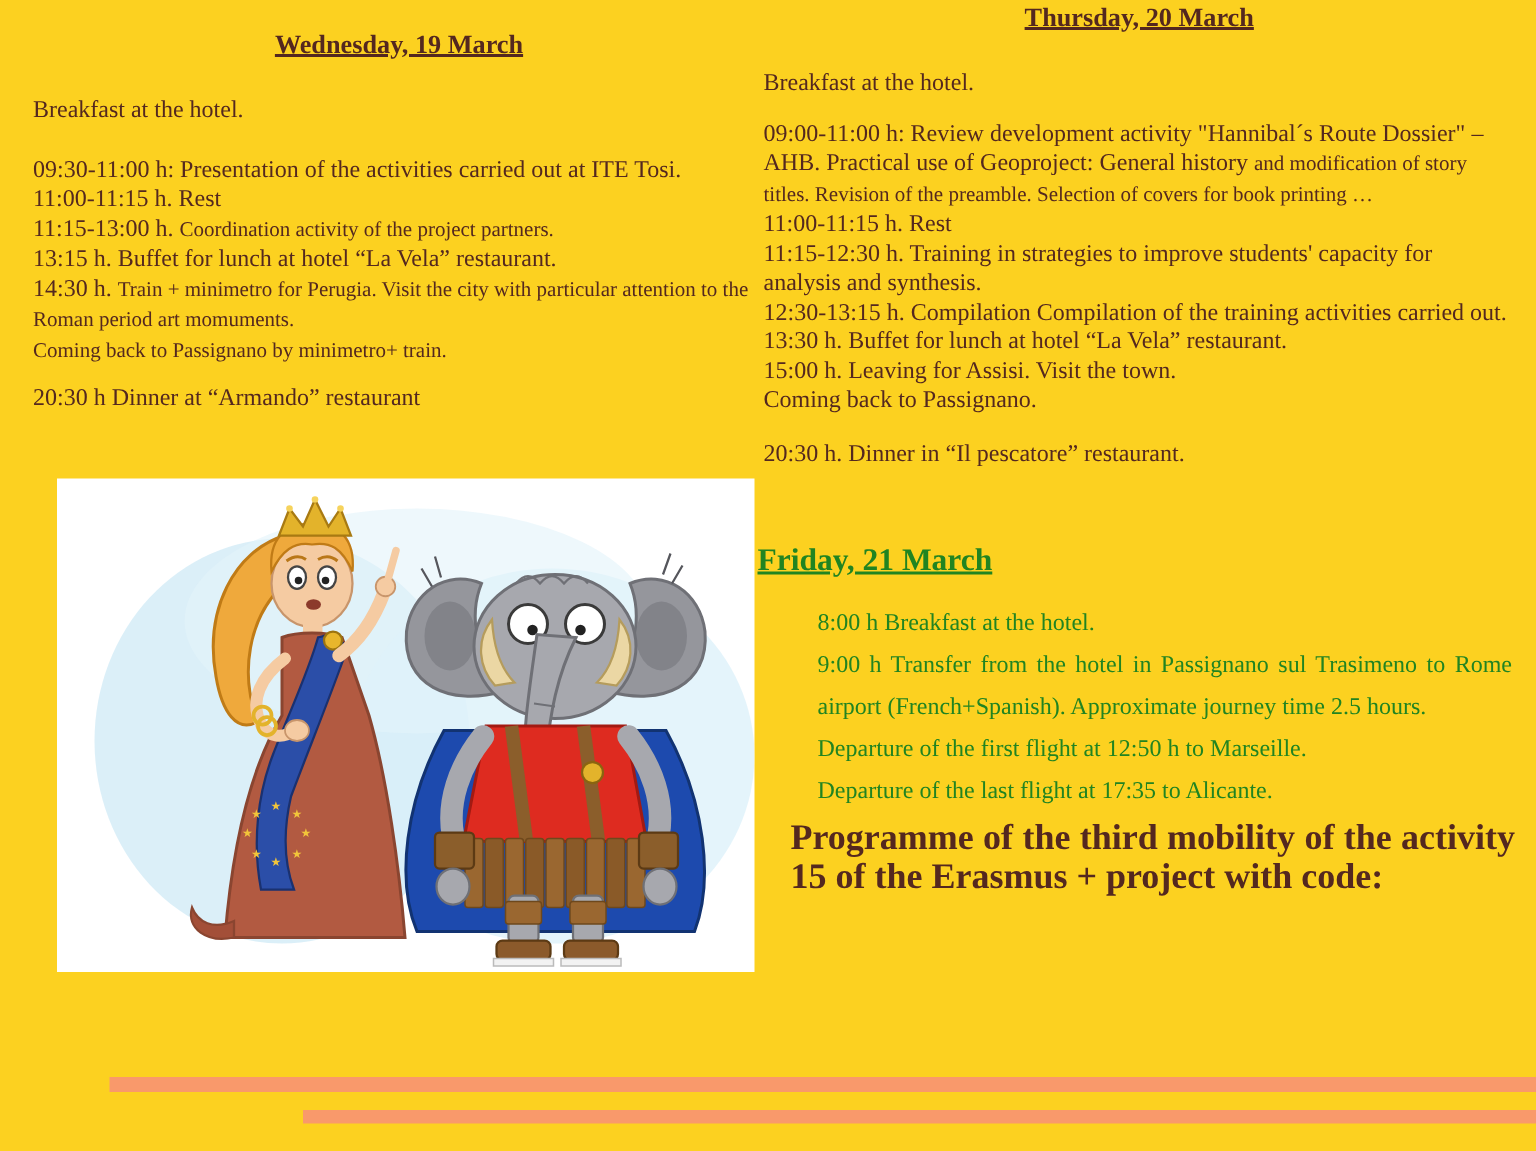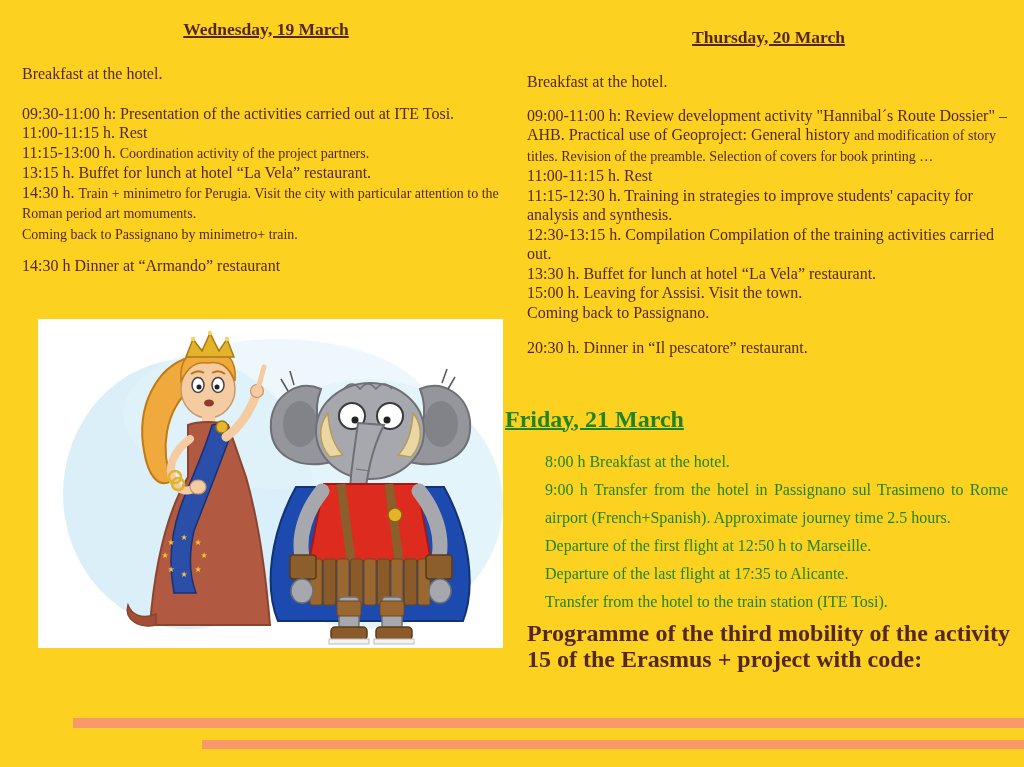--- a/index.html
+++ b/index.html
@@ -9,37 +9,37 @@
   *{ box-sizing:border-box; }
   html,body{ margin:0; padding:0; }
   body{
     width:1024px; height:767px; overflow:hidden; position:relative;
     background:var(--bg);
     font-family:"Liberation Serif","DejaVu Serif",serif;
     color:var(--ink);
   }
   .col-left{ position:absolute; left:22px; top:18px; width:488px; }
   .col-right{ position:absolute; left:505px; top:0; width:505px; }
-  .th-wrap{ margin-left:22px; padding-top:26px; }
+  .th-wrap{ margin-left:4px; }
 
   .day-heading{
     margin:0; font-size:17.5px; font-weight:bold; line-height:22px;
     text-decoration:underline; text-decoration-thickness:1.5px;text-align:center;
   }
   .intro{ margin:24px 0 0; font-size:16px; line-height:19.5px; }
   .sched{ margin-top:20px; }
   .th-wrap .sched{ margin-top:14px; }
   .sched-line{ line-height:19.5px; }
   .lg{ font-size:16px; }
   .sm{ font-size:14px; }
   .dinner{ margin:12px 0 0; font-size:16px; line-height:19.5px; }
   .th-wrap .dinner{ margin-top:16px; }
 
   .friday-heading{
-    margin:50px 0 0; font-size:24px; font-weight:bold; line-height:22px;
+    margin:50px 0 0; font-size:21px; font-weight:bold; line-height:22px;
     color:var(--green); text-decoration:underline; text-decoration-thickness:1.5px;
   }
   .friday-list{
     margin:18px 0 0 40px; width:463px; color:var(--green);
     font-size:16px; text-align:justify;
   }
   .friday-item{ line-height:28px; }
 
   .footer-text{
     margin:4px 0 0 22px; width:483px; font-weight:bold; font-size:24px;
@@ -69,21 +69,21 @@
     <h2 class="day-heading">Wednesday, 19 March</h2>
     <p class="intro">Breakfast at the hotel.</p>
     <div class="sched">
         <div class="sched-line"><span class="lg">09:30-11:00 h: Presentation of the activities carried out at ITE Tosi.</span></div>
         <div class="sched-line"><span class="lg">11:00-11:15 h. Rest</span></div>
         <div class="sched-line"><span class="lg">11:15-13:00 h. </span><span class="sm">Coordination activity of the project partners.</span></div>
         <div class="sched-line"><span class="lg">13:15 h. Buffet for lunch at hotel “La Vela” restaurant.</span></div>
         <div class="sched-line"><span class="lg">14:30 h. </span><span class="sm">Train + minimetro for Perugia. Visit the city with particular attention to the Roman period art momuments.</span></div>
         <div class="sched-line"><span class="sm">Coming back to Passignano by minimetro+ train.</span></div>
       </div>
-    <p class="dinner">14:30 h Dinner at “Armando” restaurant</p>
+    <p class="dinner">20:30 h Dinner at “Armando” restaurant</p>
   </section>
 
   <figure class="art">
     <svg viewBox="0 0 465 329" xmlns="http://www.w3.org/2000/svg">
 
       <g>
         <ellipse cx="150" cy="175" rx="125" ry="135" fill="#CFE9F5" opacity="0.75"></ellipse>
         <ellipse cx="330" cy="185" rx="135" ry="125" fill="#D9F0F9" opacity="0.7"></ellipse>
         <ellipse cx="240" cy="95" rx="155" ry="75" fill="#E2F3FA" opacity="0.6"></ellipse>
       </g>
@@ -191,21 +191,20 @@
         </div>
       <p class="dinner">20:30 h. Dinner in “Il pescatore” restaurant.</p>
     </div>
 
     <h2 class="friday-heading">Friday, 21 March</h2>
     <div class="friday-list">
         <div class="friday-item">8:00 h Breakfast at the hotel.</div>
         <div class="friday-item">9:00 h Transfer from the hotel in Passignano sul Trasimeno to Rome airport (French+Spanish). Approximate journey time 2.5 hours.</div>
         <div class="friday-item">Departure of the first flight at 12:50 h to Marseille.</div>
         <div class="friday-item">Departure of the last flight at 17:35 to Alicante.</div>
-        <div class="friday-item">Transfer from the hotel to the train station (ITE Tosi).</div>
       </div>
 
     <p class="footer-text">Programme of the third mobility of the activity 15 of the Erasmus + project with code:</p>
   </section>
 
   <div class="stripe stripe1"></div>
   <div class="stripe stripe2"></div>
 
 </div>
 

